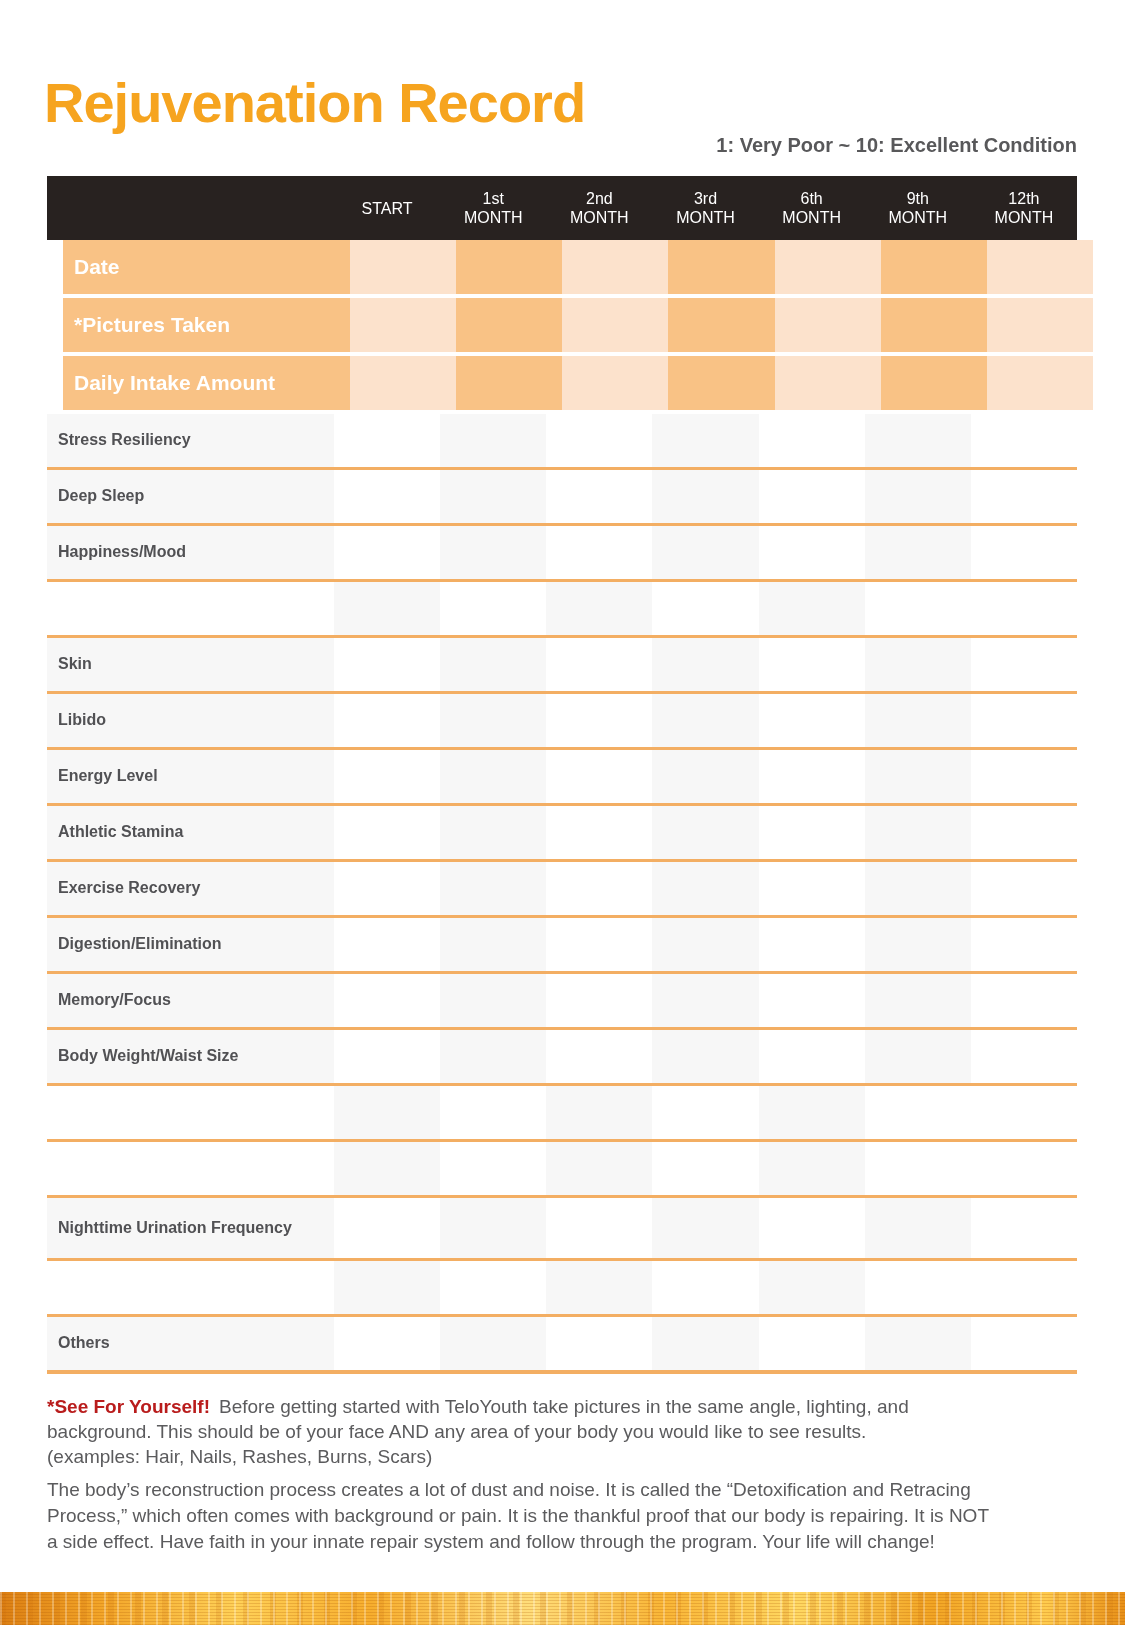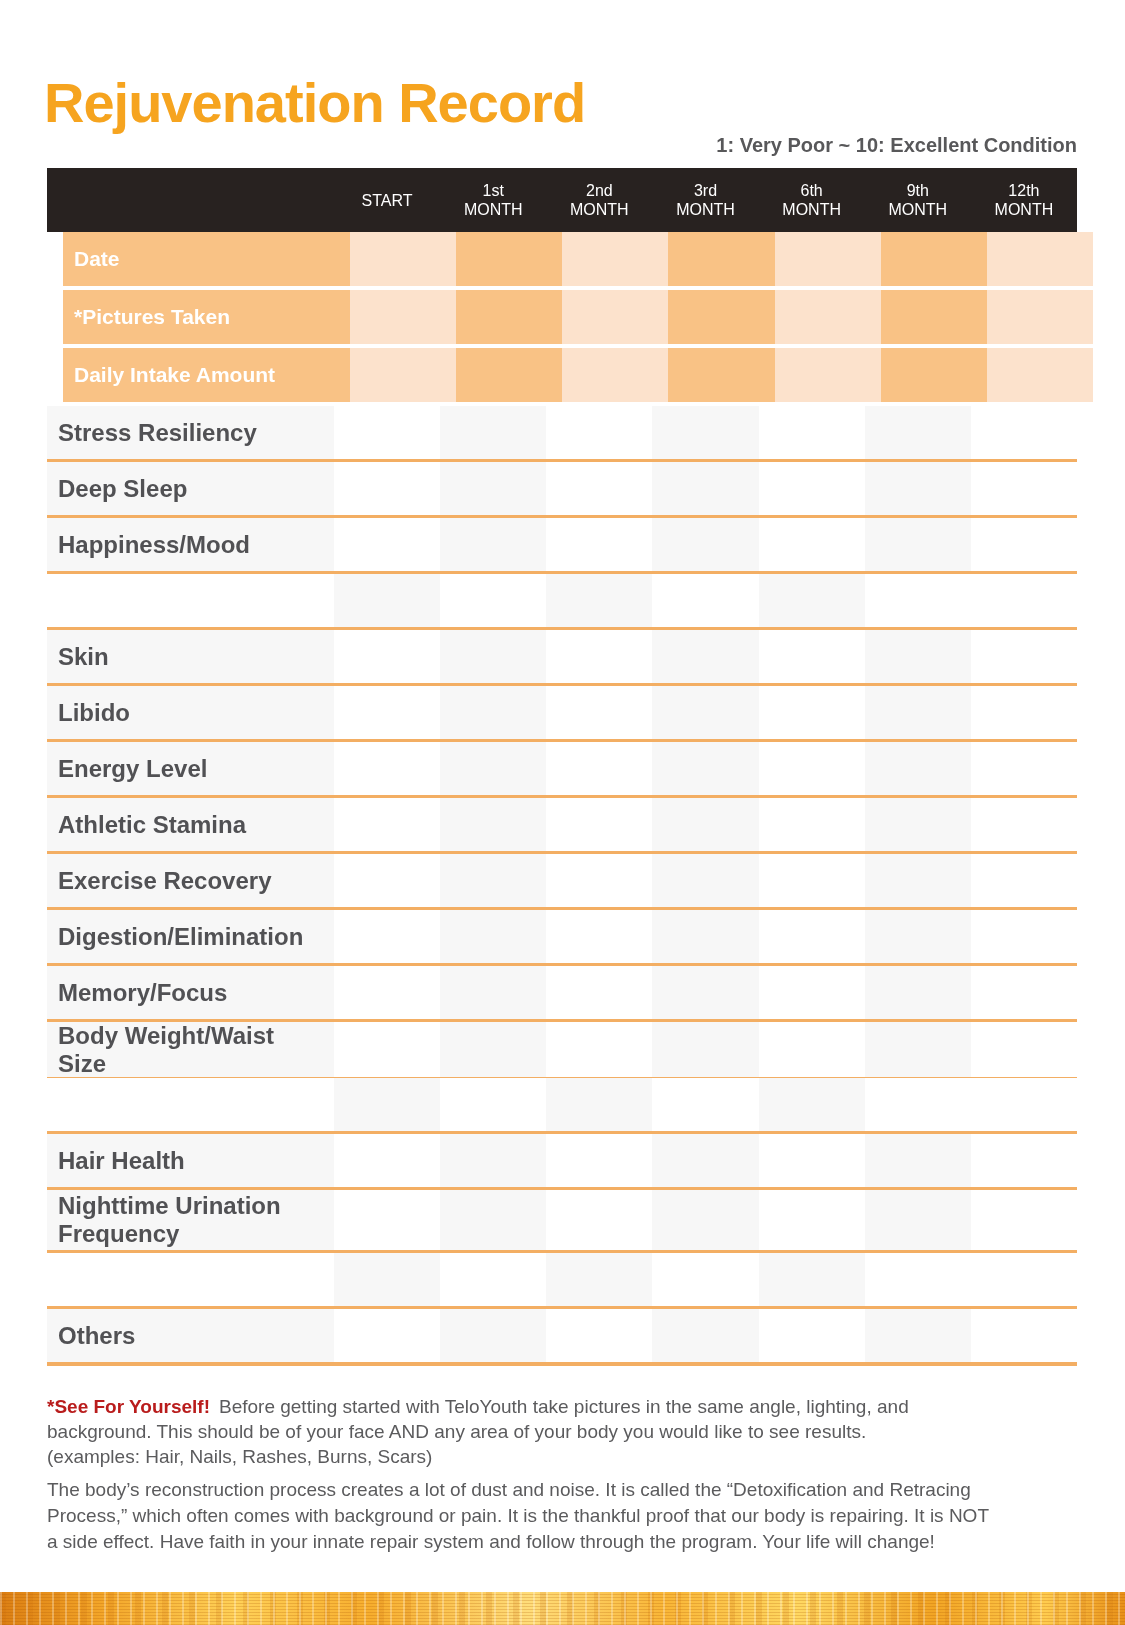--- a/index.html
+++ b/index.html
@@ -13,21 +13,21 @@
   .title{
     position:absolute;left:44px;top:70px;
     font-size:56px;font-weight:700;letter-spacing:-1px;
     color:#F6A41F;
   }
   .scale-note{
     position:absolute;right:48px;top:134px;
     font-size:20px;font-weight:700;color:#58585A;
   }
   .record-table{
-    position:absolute;left:47px;top:168px;width:1030px;
+    position:absolute;left:47px;top:176px;width:1030px;
   }
   .grid-row{
     display:grid;
     grid-template-columns:287px repeat(7,1fr);
     width:1030px;
   }
   .header-row{
     height:64px;background:#282220;color:#ffffff;
   }
   .h-cell{
@@ -41,21 +41,21 @@
     display:flex;align-items:center;padding-left:11px;box-sizing:border-box;
   }
   .orange-row .cell-light{background:#FCE2CC;}
   .orange-row .cell-med{background:#F9C285;}
   .white-row{
     height:53px;border-bottom:3px solid #F3AE63;
   }
   .white-row.tall{height:60px;}
   .white-row.last{border-bottom-width:4px;}
   .white-row .label-cell{
-    background:#F7F7F7;color:#515154;font-size:24px;font-weight:600;
+    background:#F7F7F7;color:#515154;font-size:16px;font-weight:600;
     display:flex;align-items:center;padding-left:11px;padding-right:30px;
     box-sizing:border-box;line-height:1.15;
   }
   .white-row .cell-white{background:#FFFFFF;}
   .white-row .cell-tint{background:#F7F7F7;}
   .footer-para{
     position:absolute;left:47px;width:1000px;
     font-size:19px;line-height:25px;color:#5B5B5D;
   }
   .footer-para .line{white-space:nowrap;}
@@ -252,21 +252,20 @@
         <div class="grid-row white-row">
           <div class="cell-white"></div>
           <div class="cell-tint"></div>
           <div class="cell-white"></div>
           <div class="cell-tint"></div>
           <div class="cell-white"></div>
           <div class="cell-tint"></div>
           <div class="cell-white"></div>
         </div>
         <div class="grid-row white-row">
-          <div class="label-cell">Hair Health</div>
           <div class="cell-white"></div>
           <div class="cell-tint"></div>
           <div class="cell-white"></div>
           <div class="cell-tint"></div>
           <div class="cell-white"></div>
           <div class="cell-tint"></div>
           <div class="cell-white"></div>
         </div>
         <div class="grid-row white-row tall">
           <div class="label-cell">Nighttime Urination Frequency</div>

